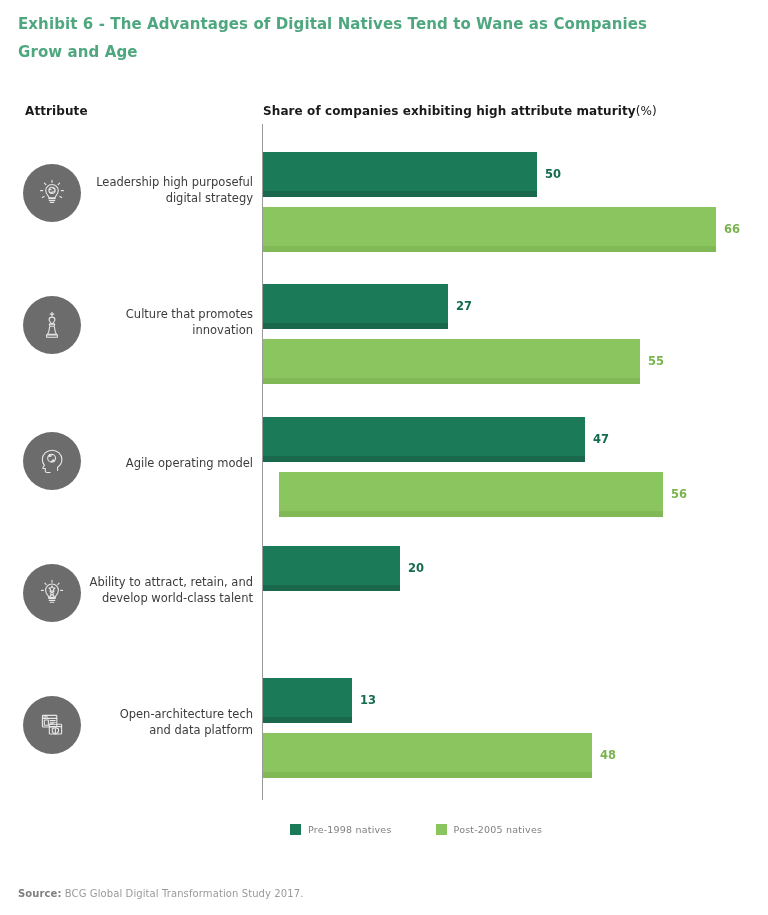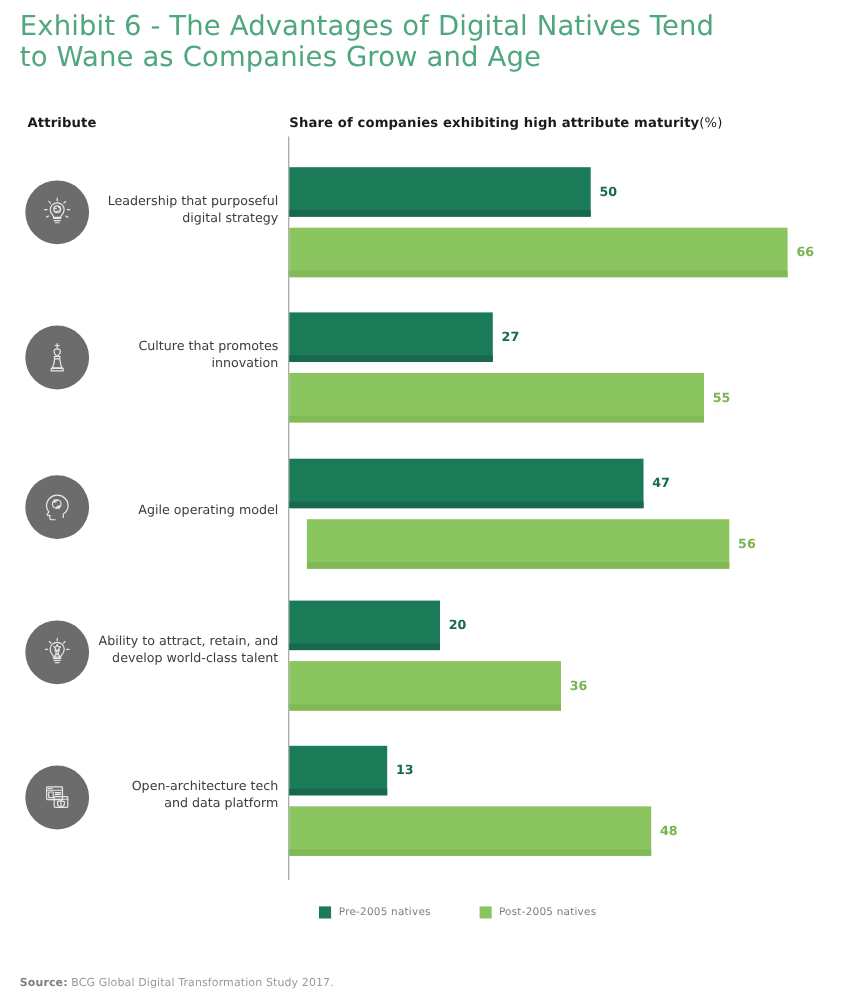--- a/index.html
+++ b/index.html
@@ -15,23 +15,23 @@
     overflow: hidden;
     color: #333333;
   }
 
   
   .title {
     position: absolute;
     left: 18px;
     top: 10px;
     width: 660px;
-    font-size: 25px;
+    font-size: 15px;
     line-height: 28px;
-    font-weight: 400;
+    font-weight: 700;
     color: #4FA77F;
     letter-spacing: 0.1px;
   }
 
   
   .hdr-attribute {
     position: absolute;
     left: 25px;
     top: 104px;
     font-size: 12px;
@@ -196,21 +196,21 @@
     <div class="icon-badge" style="top:12px;">
       <svg viewBox="0 0 32 32" fill="none" stroke="#e8e8e8" stroke-width="1.1" stroke-linecap="round" stroke-linejoin="round">
         <path d="M16 7.5c-3.6 0-6.3 2.7-6.3 6.1 0 2.3 1.2 3.8 2.2 5 .6.7.9 1.3.9 2.1h6.4c0-.8.3-1.4.9-2.1 1-1.2 2.2-2.7 2.2-5 0-3.4-2.7-6.1-6.3-6.1z"></path>
         <path d="M12.8 21.6h6.4M13.3 23.6h5.4M14.3 25.5h3.4"></path>
         <circle cx="16" cy="13.3" r="3.1"></circle>
         <path d="M13.5 12.6c.6-.5 1.3-.3 1.6.2M17 11.3c.7-.2 1.4.3 1.4 1M14.5 15.2c.6.4 1.5.3 1.9-.3M17.6 14.7c.6.1 1.1-.3 1.2-.9"></path>
         <path d="M16 3.2v2.3M8.4 6.1l1.5 1.6M23.6 6.1l-1.5 1.6M4.6 13.6h2.1M27.4 13.6h-2.1M6.3 20.4l1.9-1M25.7 20.4l-1.9-1"></path>
       </svg>
     </div>
     <div class="attr-label" style="top:22px;">
-      <span>Leadership that purposeful</span><br><span>digital strategy</span>
+      <span>Leadership high purposeful</span><br><span>digital strategy</span>
     </div>
 
     <div class="bar dark" style="top:0px;width:274px;">
       <div class="fill"></div>
       <div class="strip"></div>
       <div class="bar-value" style="left:282px;">50</div>
     </div>
 
     <div class="bar light" style="top:55px;width:453px;">
       <div class="fill"></div>
@@ -286,25 +286,20 @@
     <div class="attr-label" style="top:28px;">
       <span>Ability to attract, retain, and</span><br><span>develop world-class talent</span>
     </div>
 
     <div class="bar dark" style="top:0px;width:137px;">
       <div class="fill"></div>
       <div class="strip"></div>
       <div class="bar-value" style="left:145px;">20</div>
     </div>
 
-    <div class="bar light" style="top:55px;width:247px;">
-      <div class="fill"></div>
-      <div class="strip"></div>
-      <div class="bar-value" style="left:255px;">36</div>
-    </div>
   </div>
 
   <div class="row" style="top:678px;height:100px;">
     <div class="icon-badge" style="top:18px;">
       <svg viewBox="0 0 32 32" fill="none" stroke="#e8e8e8" stroke-width="1.1" stroke-linecap="round" stroke-linejoin="round">
         <rect x="6.4" y="6.4" width="14.4" height="11.6" rx="0.8"></rect>
         <path d="M6.4 9.4h14.4"></path>
         <path d="M7.9 7.9h.5M9.4 7.9h.5M10.9 7.9h.5"></path>
         <rect x="8.3" y="11" width="4.1" height="5.2"></rect>
         <path d="M14.2 11.5h5M14.2 13.2h5M14.2 14.9h3.2"></path>
@@ -329,21 +324,21 @@
       <div class="strip"></div>
       <div class="bar-value" style="left:337px;">48</div>
     </div>
   </div>
 
 </div>
 
 <div class="legend">
   <div class="legend-item">
     <span class="legend-swatch" style="background:#1B7A57;"></span>
-    <span class="legend-label">Pre-2005 natives</span>
+    <span class="legend-label">Pre-1998 natives</span>
   </div>
   <div class="legend-item">
     <span class="legend-swatch" style="background:#8BC560;"></span>
     <span class="legend-label">Post-2005 natives</span>
   </div>
 </div>
 
 <div class="source">
   <b>Source:</b><span> BCG Global Digital Transformation Study 2017.</span>
 </div>

